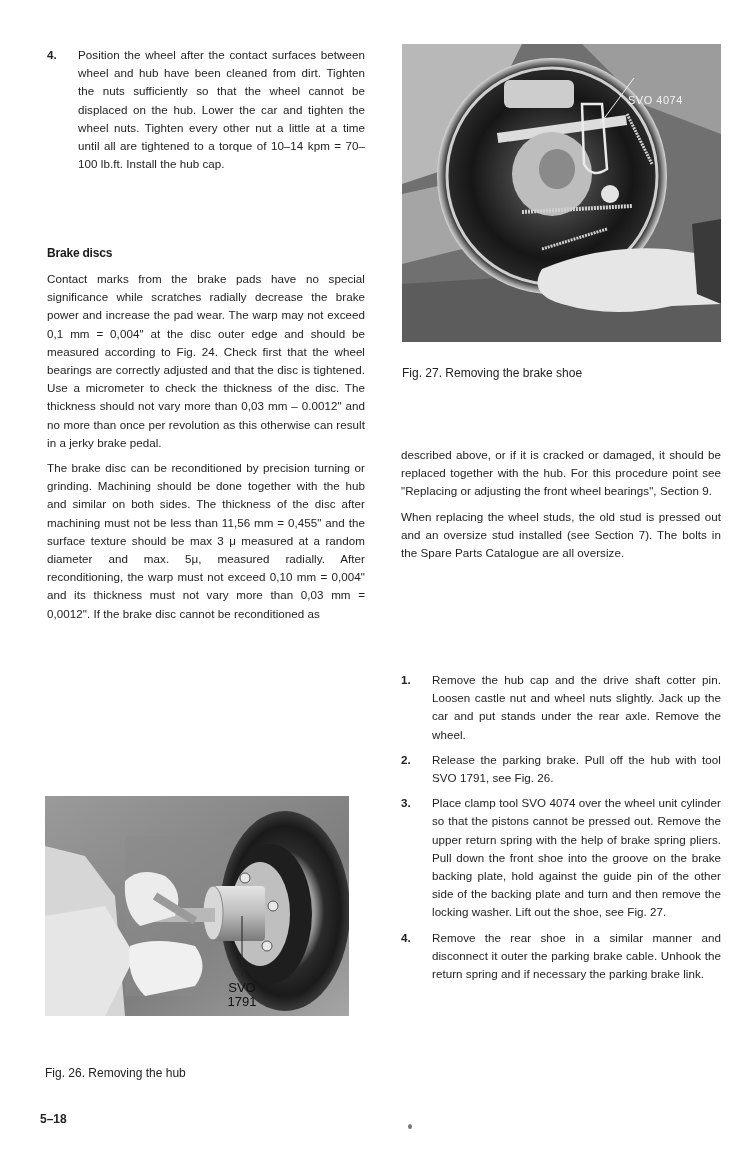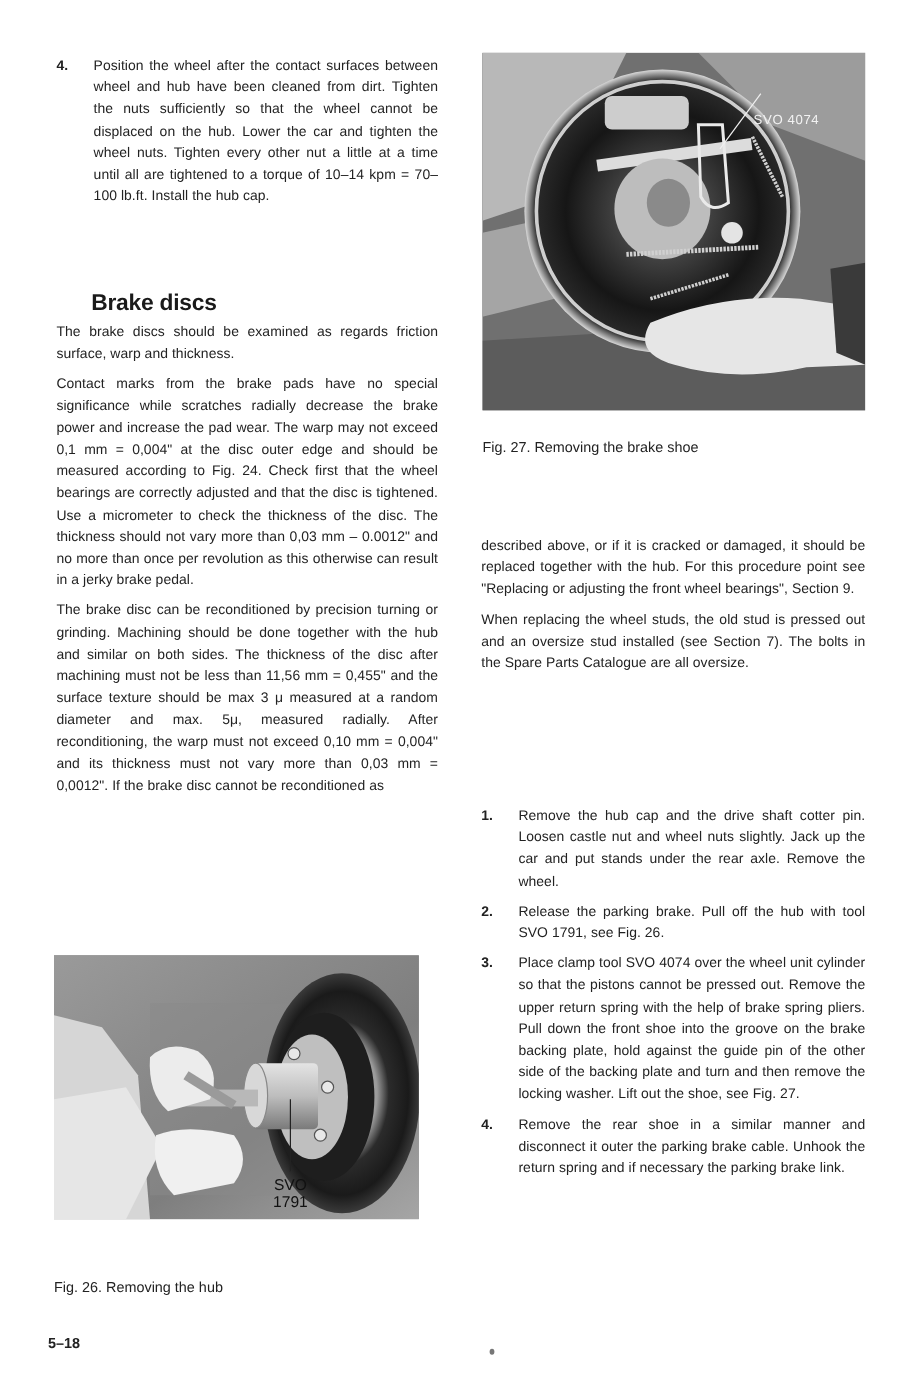--- a/index.html
+++ b/index.html
@@ -25,26 +25,25 @@
       position: absolute;
       left: 0; top: 0;
       font-size: 11.6px;
       line-height: 18.2px;
       font-weight: bold;
       color: #222;
     }
     .step p.body { text-align: justify; }
 
     h2.sub {
-      font-size: 19px;
+      font-size: 12px;
       font-weight: bold;
       color: #1a1a1a;
       letter-spacing: -0.2px;
       line-height: 20px;
-      margin-left: 29px;
     }
     h1.section {
       font-size: 16px;
       font-weight: normal;
       line-height: 20px;
       color: #111;
       letter-spacing: 0.3px;
       -webkit-text-stroke: 0.3px #111;
     }
 
@@ -85,21 +84,20 @@
 
 <div class="col left-col" style="top:46px;">
   <div class="step">
     <span class="num">4.</span>
     <p class="body">Position the wheel after the contact surfaces between wheel and hub have been cleaned from dirt. Tighten the nuts sufficiently so that the wheel cannot be displaced on the hub. Lower the car and tighten the wheel nuts. Tighten every other nut a little at a time until all are tightened to a torque of 10–14 kpm = 70–100 lb.ft. Install the hub cap.</p>
   </div>
 </div>
 
 <div class="col left-col" style="top:243px;">
   <h2 class="sub">Brake discs</h2>
-  <p class="body" style="margin-top:5px;">The brake discs should be examined as regards friction surface, warp and thickness.</p>
   <p class="body" style="margin-top:7px;">Contact marks from the brake pads have no special significance while scratches radially decrease the brake power and increase the pad wear. The warp may not exceed 0,1 mm = 0,004" at the disc outer edge and should be measured according to Fig. 24. Check first that the wheel bearings are correctly adjusted and that the disc is tightened. Use a micrometer to check the thickness of the disc. The thickness should not vary more than 0,03 mm – 0.0012" and no more than once per revolution as this otherwise can result in a jerky brake pedal.</p>
   <p class="body" style="margin-top:7px;">The brake disc can be reconditioned by precision turning or grinding. Machining should be done together with the hub and similar on both sides. The thickness of the disc after machining must not be less than 11,56 mm = 0,455" and the surface texture should be max 3 μ measured at a random diameter and max. 5μ, measured radially. After reconditioning, the warp must not exceed 0,10 mm = 0,004" and its thickness must not vary more than 0,03 mm = 0,0012". If the brake disc cannot be reconditioned as</p>
 </div>
 
 <div class="photo" style="left:45px; top:796px; width:304px; height:220px;">
   <svg width="318" height="220" viewBox="0 0 318 220">
     <defs>
       <linearGradient id="bg26" x1="0" y1="0" x2="1" y2="1">
         <stop offset="0" stop-color="#9a9a9a"></stop>
         <stop offset="0.6" stop-color="#7e7e7e"></stop>

